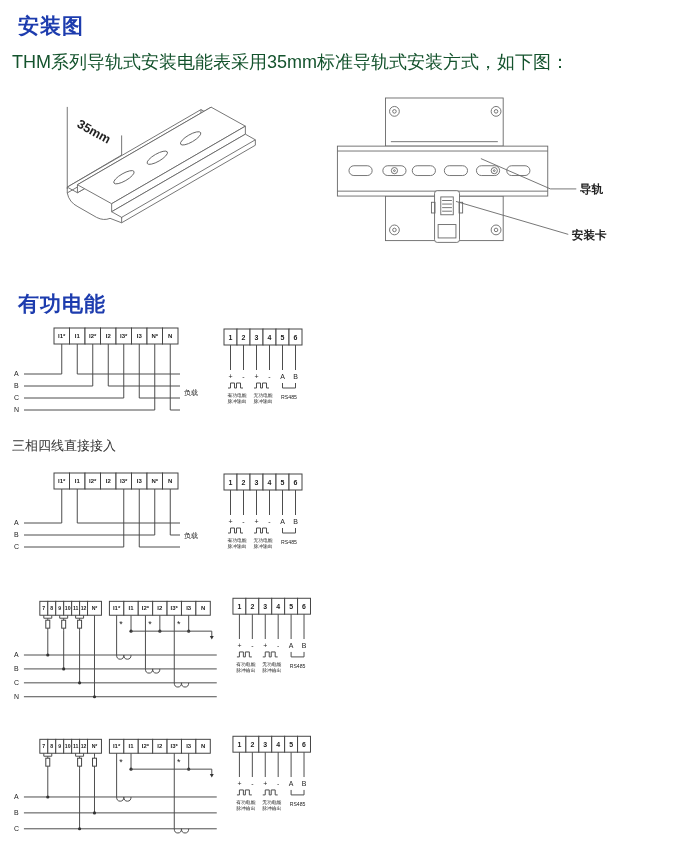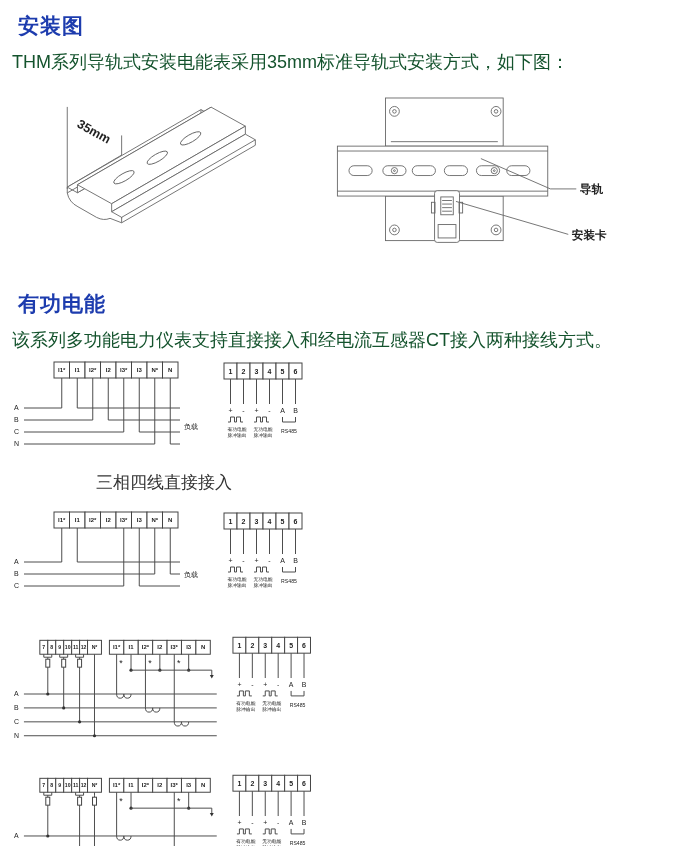--- a/index.html
+++ b/index.html
@@ -9,21 +9,21 @@
   p.desc{margin:10px 0 0 12px;font-size:18px;color:#14532d;}
   .figures{display:flex;margin-top:6px;}
   .art line,.art path,.art polyline,.art rect,.art ellipse,.art circle{
       stroke:#666;stroke-width:1;fill:none;}
   .art .fillw{fill:#fff;}
   .art text{stroke:none;fill:#222;}
   .wiring-grid{display:flex;flex-wrap:wrap;column-gap:18px;row-gap:14px;
       padding-left:12px;margin-top:6px;}
   figure.diagram{margin:0;width:334px;}
   .drow{display:flex;align-items:flex-start;gap:4px;}
-  figcaption{text-align:center;font-size:17px;color:#333;margin-top:3px;padding-right:30px;}
+  figcaption{font-size:13px;color:#333;margin-top:3px;padding-right:30px;}
   .w{stroke:#4d4d4d;stroke-width:1;fill:none;}
   .cell{fill:#fff;stroke:#444;stroke-width:1;}
   .d{fill:#333;stroke:none;}
   .t{fill:#222;font-family:"Liberation Sans",sans-serif;}
   .tl{font-weight:600;}
 </style>
 </head>
 <body>
 
 <div class="page">
@@ -101,21 +101,20 @@
 
         <polyline points="185,76 263,110 292,110"></polyline>
         <text x="296" y="115" font-size="13" font-weight="600">导轨</text>
         <polyline points="157,124 283,161"></polyline>
         <text x="287" y="166" font-size="13" font-weight="600">安装卡</text>
       </g>
     </svg>
   </div>
 
   <h1 class="sec" id="t2" style="padding-top: 10px; color: rgb(29, 60, 174);">有功电能</h1>
-  <p class="desc">该系列多功能电力仪表支持直接接入和经电流互感器CT接入两种接线方式。</p>
 
   <div class="wiring-grid" id="wiring-grid">
       <figure class="diagram">
         <div class="drow">
           <svg viewBox="0 0 200 110" width="200" height="110">
             <rect x="42" y="4" width="15.5" height="16" class="cell"></rect>
             <text x="49.75" y="14.16" font-size="6" text-anchor="middle" class="t tl">I1*</text>
             <rect x="57.5" y="4" width="15.5" height="16" class="cell"></rect>
             <text x="65.25" y="14.16" font-size="6" text-anchor="middle" class="t tl">I1</text>
             <rect x="73" y="4" width="15.5" height="16" class="cell"></rect>

